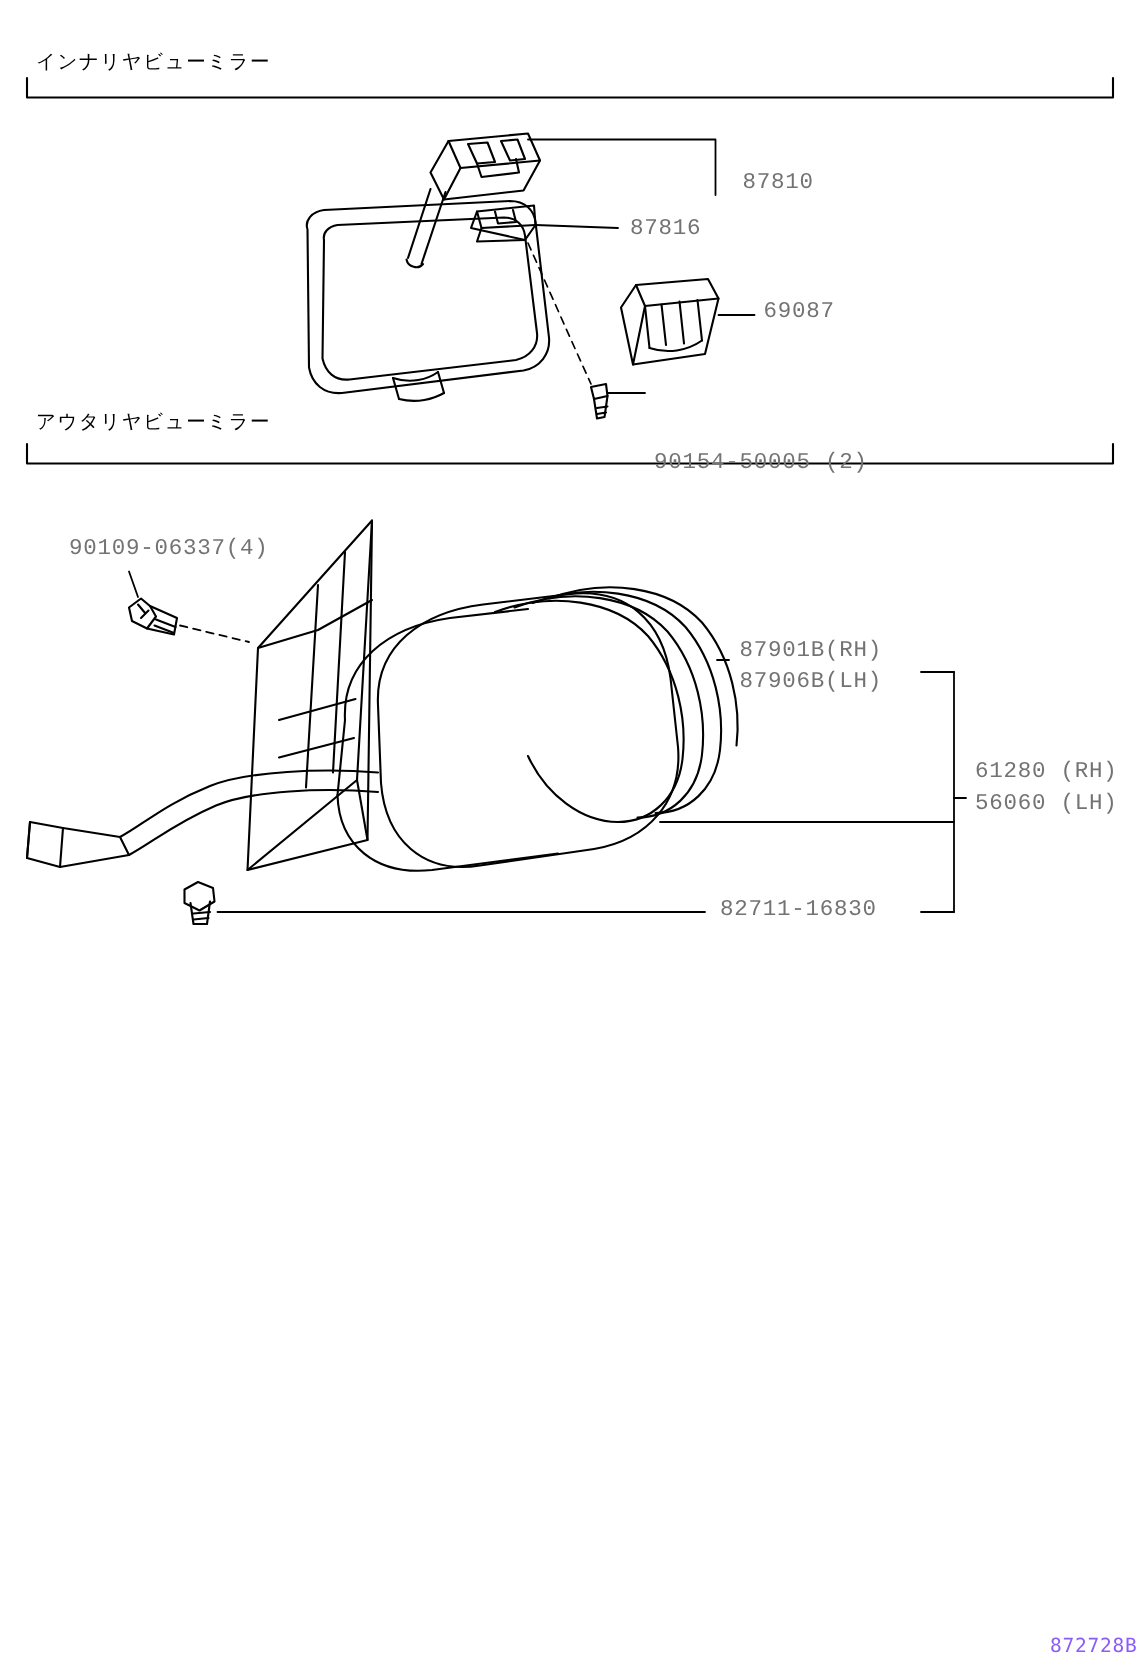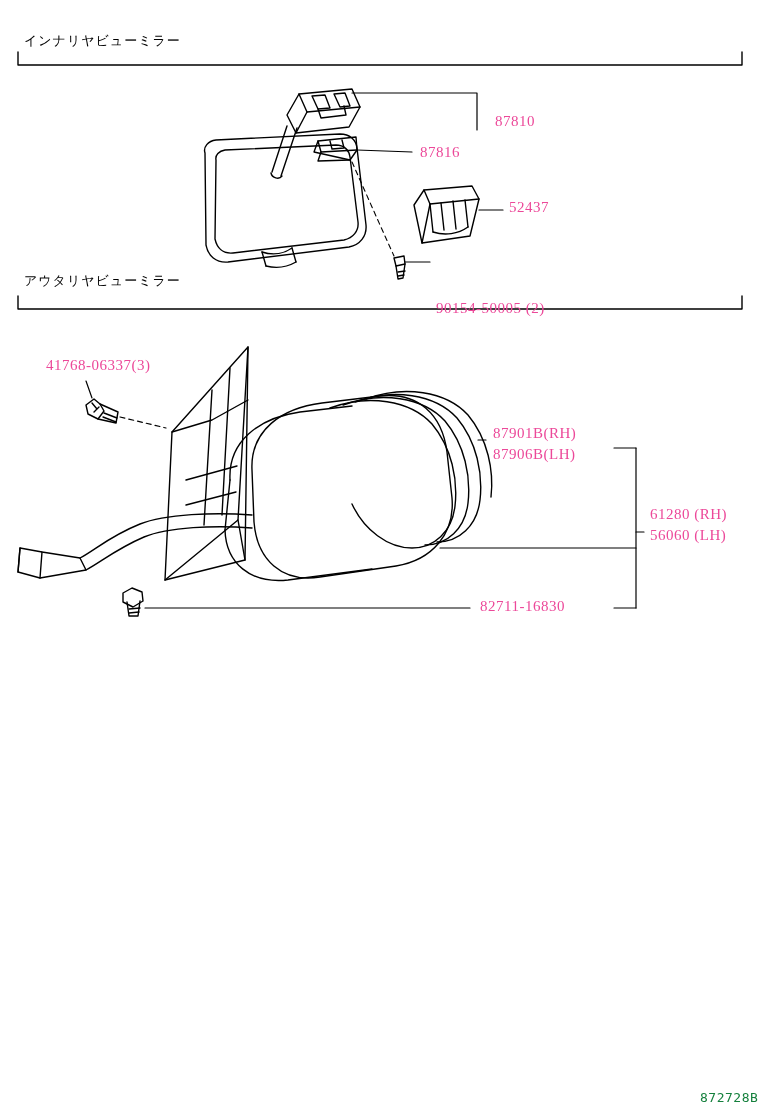--- a/index.html
+++ b/index.html
@@ -22,40 +22,40 @@
     height: 868px;
   }
   .svg-layer {
     position: absolute;
     left: 0; top: 0;
     width: 760px;
     height: 1112px;
   }
   .lbl {
     position: absolute;
-    font-family: Liberation Serif, serif;
+    font-family: Liberation Mono, monospace;
     font-size: 15px;
     letter-spacing: 0.5px;
     white-space: nowrap;
-    color: #ec4899;
+    color: #737373;
   }
   .jp {
     position: absolute;
     font-family: "DejaVu Sans", sans-serif;
     font-size: 13px;
     white-space: nowrap;
     color: #000;
     letter-spacing: 1px;
   }
   .footer-code {
     position: absolute;
     font-family: "DejaVu Sans Mono", monospace;
     font-size: 13px;
     letter-spacing: 0.5px;
-    color: #15803d;
+    color: #8b5cf6;
   }
 </style>
 </head>
 <body>
 
 <div id="sheet">
 
   <svg class="svg-layer" viewBox="0 0 760 1112">
     <g fill="none" stroke="#000" stroke-width="1.4" stroke-linejoin="round" stroke-linecap="round">
 
@@ -176,25 +176,25 @@
   </svg>
 
   <div class="jp" style="left:24px; top:32px;">インナリヤビューミラー</div>
 
   <div class="jp" style="left:24px; top:272px;">アウタリヤビューミラー</div>
 
   <div class="lbl" style="left:495px; top:113px;">87810</div>
 
   <div class="lbl" style="left:420px; top:144px;">87816</div>
 
-  <div class="lbl" style="left:509px; top:199px;">52437</div>
+  <div class="lbl" style="left:509px; top:199px;">69087</div>
 
   <div class="lbl" style="left:436px; top:253px;margin-top:47px;">90154-50005 (2)</div>
 
-  <div class="lbl" style="left:46px; top:357px;">41768-06337(3)</div>
+  <div class="lbl" style="left:46px; top:357px;">90109-06337(4)</div>
 
   <div class="lbl" style="left:493px; top:425px;">87901B(RH)</div>
 
   <div class="lbl" style="left:493px; top:446px;">87906B(LH)</div>
 
   <div class="lbl" style="left:650px; top:506px;">61280 (RH)</div>
 
   <div class="lbl" style="left:650px; top:527px;">56060 (LH)</div>
 
   <div class="lbl" style="left:480px; top:598px;text-align:center;">82711-16830</div>

